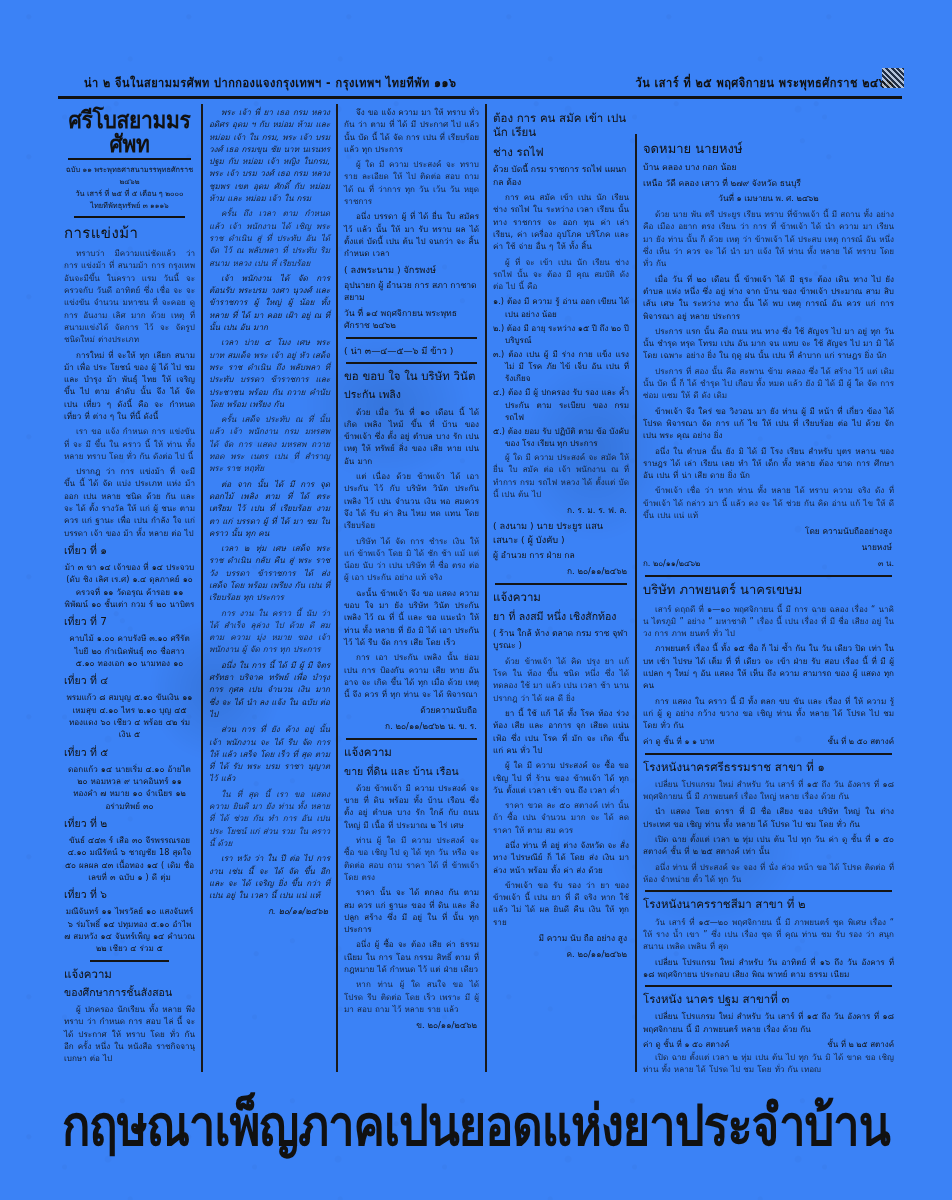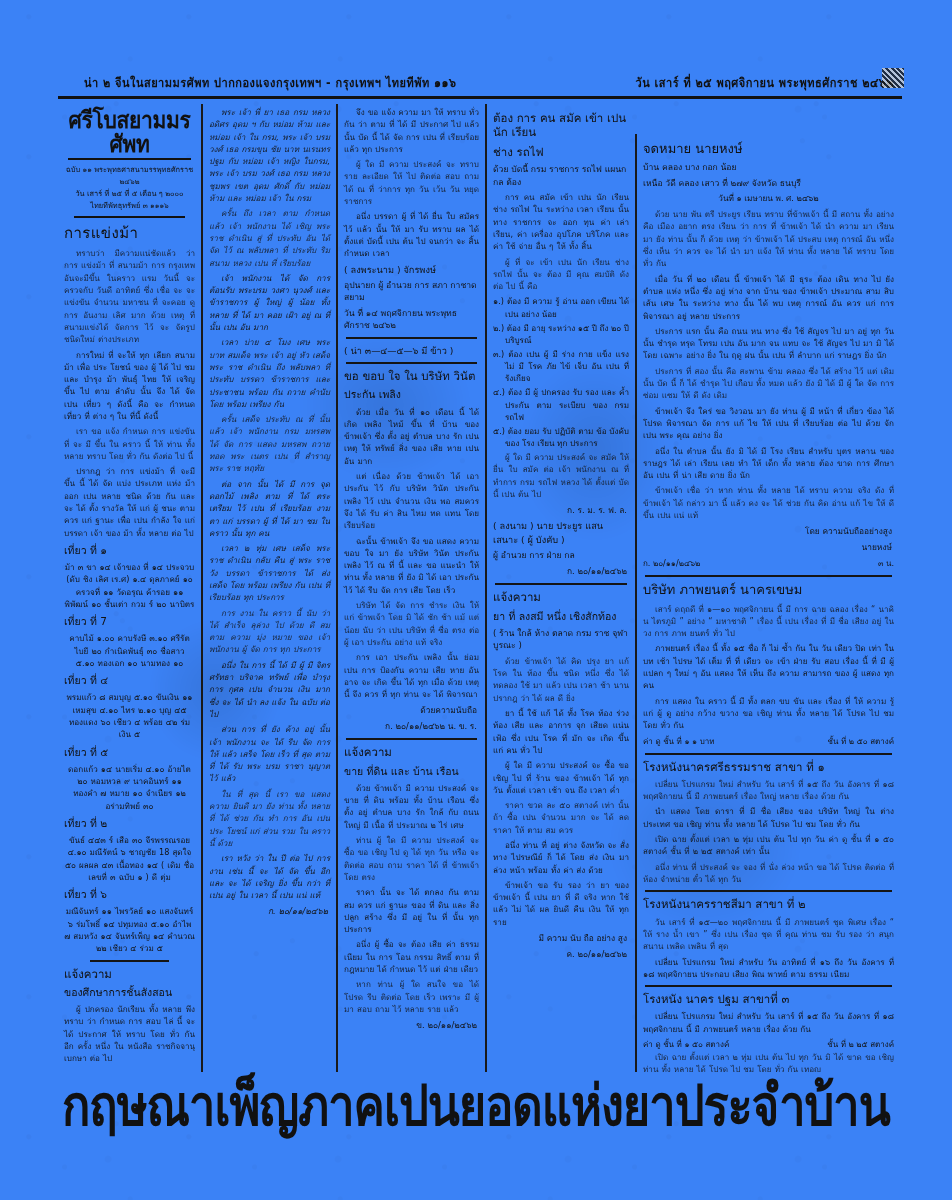--- a/index.html
+++ b/index.html
@@ -121,21 +121,21 @@
     transform:scaleY(1.12);
     transform-origin:center top;
   }
   .mast-rule{height:2px;background:#111;margin:7px 4px 4px 4px;}
   .mast-sub{font-size:7.4px;text-align:center;line-height:1.6;}
   .mast-bottom{height:2px;background:#111;margin:5px 10px 6px 10px;}
 
   
   .banner{
     position:absolute;left:0;right:0;top:1086px;height:78px;
-    display:flex;justify-content:center;
+    display:flex;align-items:center;justify-content:center;
   }
   .banner span{
     font-size:46px;font-weight:700;
     letter-spacing:-1px;
     transform:scaleY(1.22) scaleX(1.02);
     white-space:nowrap;
     line-height:1;
   }
 
   
@@ -210,22 +210,22 @@
           <div class="sub" style="font-size: 9.2px;">( ลงพระนาม )  จักรพงษ์</div>
           <div class="sub">อุปนายก ผู้ อำนวย การ สภา กาชาด สยาม</div>
           <div class="sub">วัน ที่ ๑๔ พฤศจิกายน พระพุทธศักราช ๒๔๖๒</div>
           <div class="hr"></div>
           <div class="sub" style="font-size: 9.2px;">( น่า ๓—๔—๕—๖ มี ข้าว )</div>
           <div class="hr"></div>
           <div class="hl hl-m">ขอ ขอบ ใจ ใน บริษัท วินัต</div>
           <div class="hl hl-s">ประกัน เพลิง</div>
           <p class="body ind f3">ด้วย เมื่อ วัน ที่ ๑๐ เดือน นี้ ได้ เกิด เพลิง ไหม้ ขึ้น ที่ บ้าน ของ ข้าพเจ้า ซึ่ง ตั้ง อยู่ ตำบล บาง รัก เปน เหตุ ให้ ทรัพย์ สิ่ง ของ เสีย หาย เปน อัน มาก</p>
           <p class="body ind f1">แต่ เนื่อง ด้วย ข้าพเจ้า ได้ เอา ประกัน ไว้ กับ บริษัท วินัต ประกัน เพลิง ไว้ เปน จำนวน เงิน พอ สมควร จึง ได้ รับ ค่า สิน ไหม ทด แทน โดย เรียบร้อย</p>
+          <p class="body ind f2">บริษัท ได้ จัด การ ชำระ เงิน ให้ แก่ ข้าพเจ้า โดย มิ ได้ ชัก ช้า แม้ แต่ น้อย นับ ว่า เปน บริษัท ที่ ซื่อ ตรง ต่อ ผู้ เอา ประกัน อย่าง แท้ จริง</p>
           <p class="body ind f3">ฉะนั้น ข้าพเจ้า จึง ขอ แสดง ความ ขอบ ใจ มา ยัง บริษัท วินัต ประกัน เพลิง ไว้ ณ ที่ นี้ และ ขอ แนะนำ ให้ ท่าน ทั้ง หลาย ที่ ยัง มิ ได้ เอา ประกัน ไว้ ได้ รีบ จัด การ เสีย โดย เร็ว</p>
-          <p class="body ind f2">บริษัท ได้ จัด การ ชำระ เงิน ให้ แก่ ข้าพเจ้า โดย มิ ได้ ชัก ช้า แม้ แต่ น้อย นับ ว่า เปน บริษัท ที่ ซื่อ ตรง ต่อ ผู้ เอา ประกัน อย่าง แท้ จริง</p>
           <p class="body ind f1">การ เอา ประกัน เพลิง นั้น ย่อม เปน การ ป้องกัน ความ เสีย หาย อัน อาจ จะ เกิด ขึ้น ได้ ทุก เมื่อ ด้วย เหตุ นี้ จึง ควร ที่ ทุก ท่าน จะ ได้ พิจารณา</p>
           <div class="sig">ด้วยความนับถือ</div>
           <div class="sig">ก. ๒๐/๑๑/๒๔๖๒      น. ข. ร.</div>
           <div class="hr"></div>
           <div class="hl hl-m">แจ้งความ</div>
           <div class="hl hl-s">ขาย ที่ดิน และ บ้าน เรือน</div>
           <p class="body ind f1">ด้วย ข้าพเจ้า มี ความ ประสงค์ จะ ขาย ที่ ดิน พร้อม ทั้ง บ้าน เรือน ซึ่ง ตั้ง อยู่ ตำบล บาง รัก ใกล้ กับ ถนน ใหญ่ มี เนื้อ ที่ ประมาณ ๒ ไร่ เศษ</p>
           <p class="body ind f2">ท่าน ผู้ ใด มี ความ ประสงค์ จะ ซื้อ ขอ เชิญ ไป ดู ได้ ทุก วัน หรือ จะ ติดต่อ สอบ ถาม ราคา ได้ ที่ ข้าพเจ้า โดย ตรง</p>
           <p class="body ind f3">ราคา นั้น จะ ได้ ตกลง กัน ตาม สม ควร แก่ ฐานะ ของ ที่ ดิน และ สิ่ง ปลูก สร้าง ซึ่ง มี อยู่ ใน ที่ นั้น ทุก ประการ</p>
           <p class="body ind f1">อนึ่ง ผู้ ซื้อ จะ ต้อง เสีย ค่า ธรรม เนียม ใน การ โอน กรรม สิทธิ์ ตาม ที่ กฎหมาย ได้ กำหนด ไว้ แต่ ฝ่าย เดียว</p>

